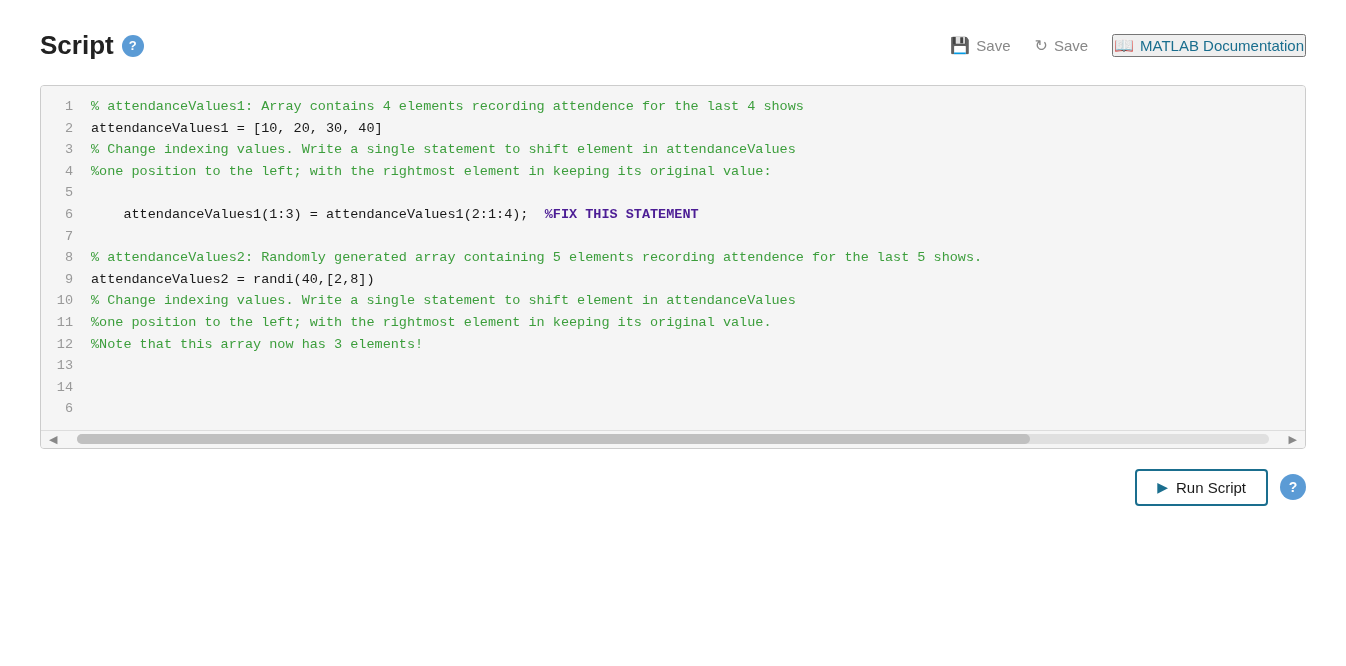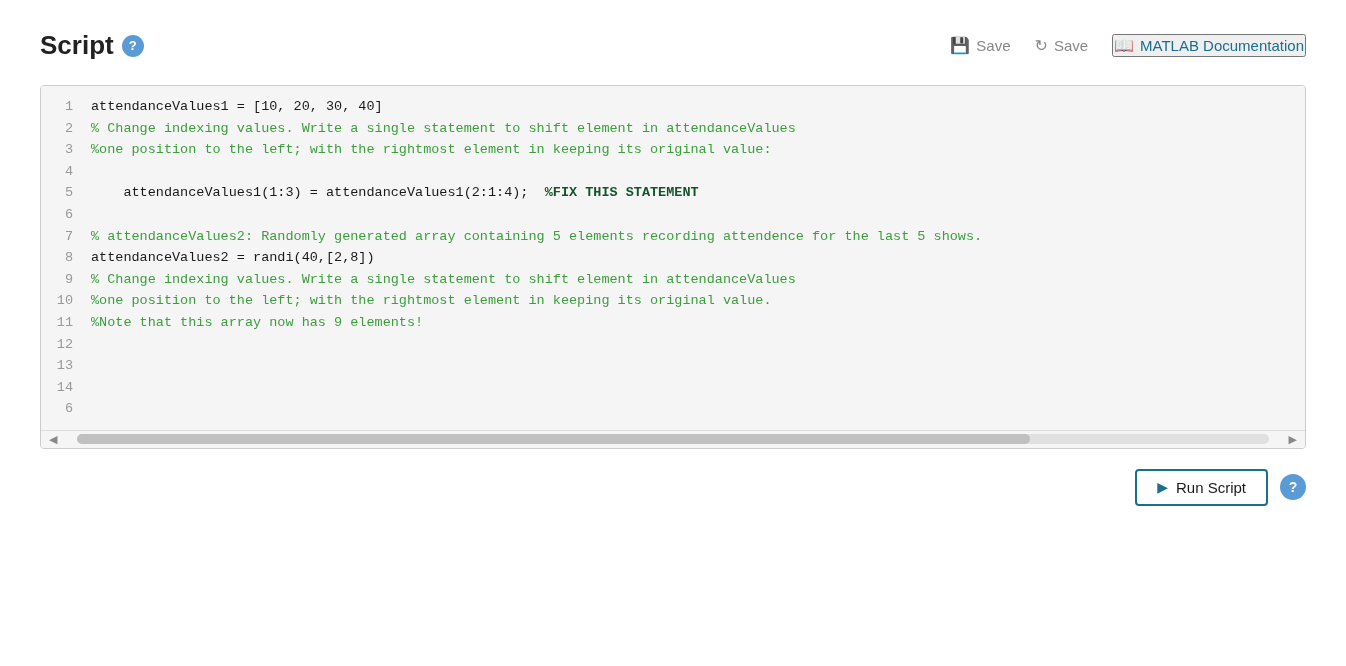--- a/index.html
+++ b/index.html
@@ -108,21 +108,21 @@
       overflow-x: auto;
       white-space: nowrap;
     }
     .code-line {
       display: block;
       line-height: 1.6;
       white-space: pre;
     }
     .c-comment { color: #3c9e3c; }
     .c-code { color: #1a1a1a; font-family: Liberation Mono, monospace; }
-    .c-fix { color: #14532d; font-weight: bold; }
+    .c-fix { color: #4c1d95; font-weight: bold; }
     .scrollbar-area {
       background: #f5f5f5;
       border-top: 1px solid #ddd;
       height: 18px;
       display: flex;
       align-items: center;
       padding: 0 6px;
       position: relative;
     }
     .scrollbar-track {
@@ -224,31 +224,32 @@
         <span class="line-number">8</span>
         <span class="line-number">9</span>
         <span class="line-number">10</span>
         <span class="line-number">11</span>
         <span class="line-number">12</span>
         <span class="line-number">13</span>
         <span class="line-number">14</span>
         <span class="line-number">6</span>
       </div>
       <div class="code-lines">
+        <span class="code-line c-comment">% attendanceValues1: Array contains 4 elements recording attendence for the last 4 shows</span>
         <span class="code-line c-code">attendanceValues1 = [10, 20, 30, 40]</span>
         <span class="code-line c-comment">% Change indexing values. Write a single statement to shift element in attendanceValues</span>
         <span class="code-line c-comment">%one position to the left; with the rightmost element in keeping its original value:</span>
         <span class="code-line">&nbsp;</span>
         <span class="code-line"><span class="c-code">    attendanceValues1(1:3) = attendanceValues1(2:1:4);  </span><span class="c-fix">%FIX THIS STATEMENT</span></span>
         <span class="code-line">&nbsp;</span>
         <span class="code-line c-comment">% attendanceValues2: Randomly generated array containing 5 elements recording attendence for the last 5 shows.</span>
         <span class="code-line c-code">attendanceValues2 = randi(40,[2,8])</span>
         <span class="code-line c-comment">% Change indexing values. Write a single statement to shift element in attendanceValues</span>
         <span class="code-line c-comment">%one position to the left; with the rightmost element in keeping its original value.</span>
-        <span class="code-line c-comment">%Note that this array now has 9 elements!</span>
+        <span class="code-line c-comment">%Note that this array now has 3 elements!</span>
         <span class="code-line">&nbsp;</span>
         <span class="code-line">&nbsp;</span>
       </div>
     </div>
     <div class="scrollbar-area">
       <span class="scroll-arrow">◀</span>
       <div class="scrollbar-track">
         <div class="scrollbar-thumb"></div>
       </div>
       <span class="scroll-arrow">▶</span>

